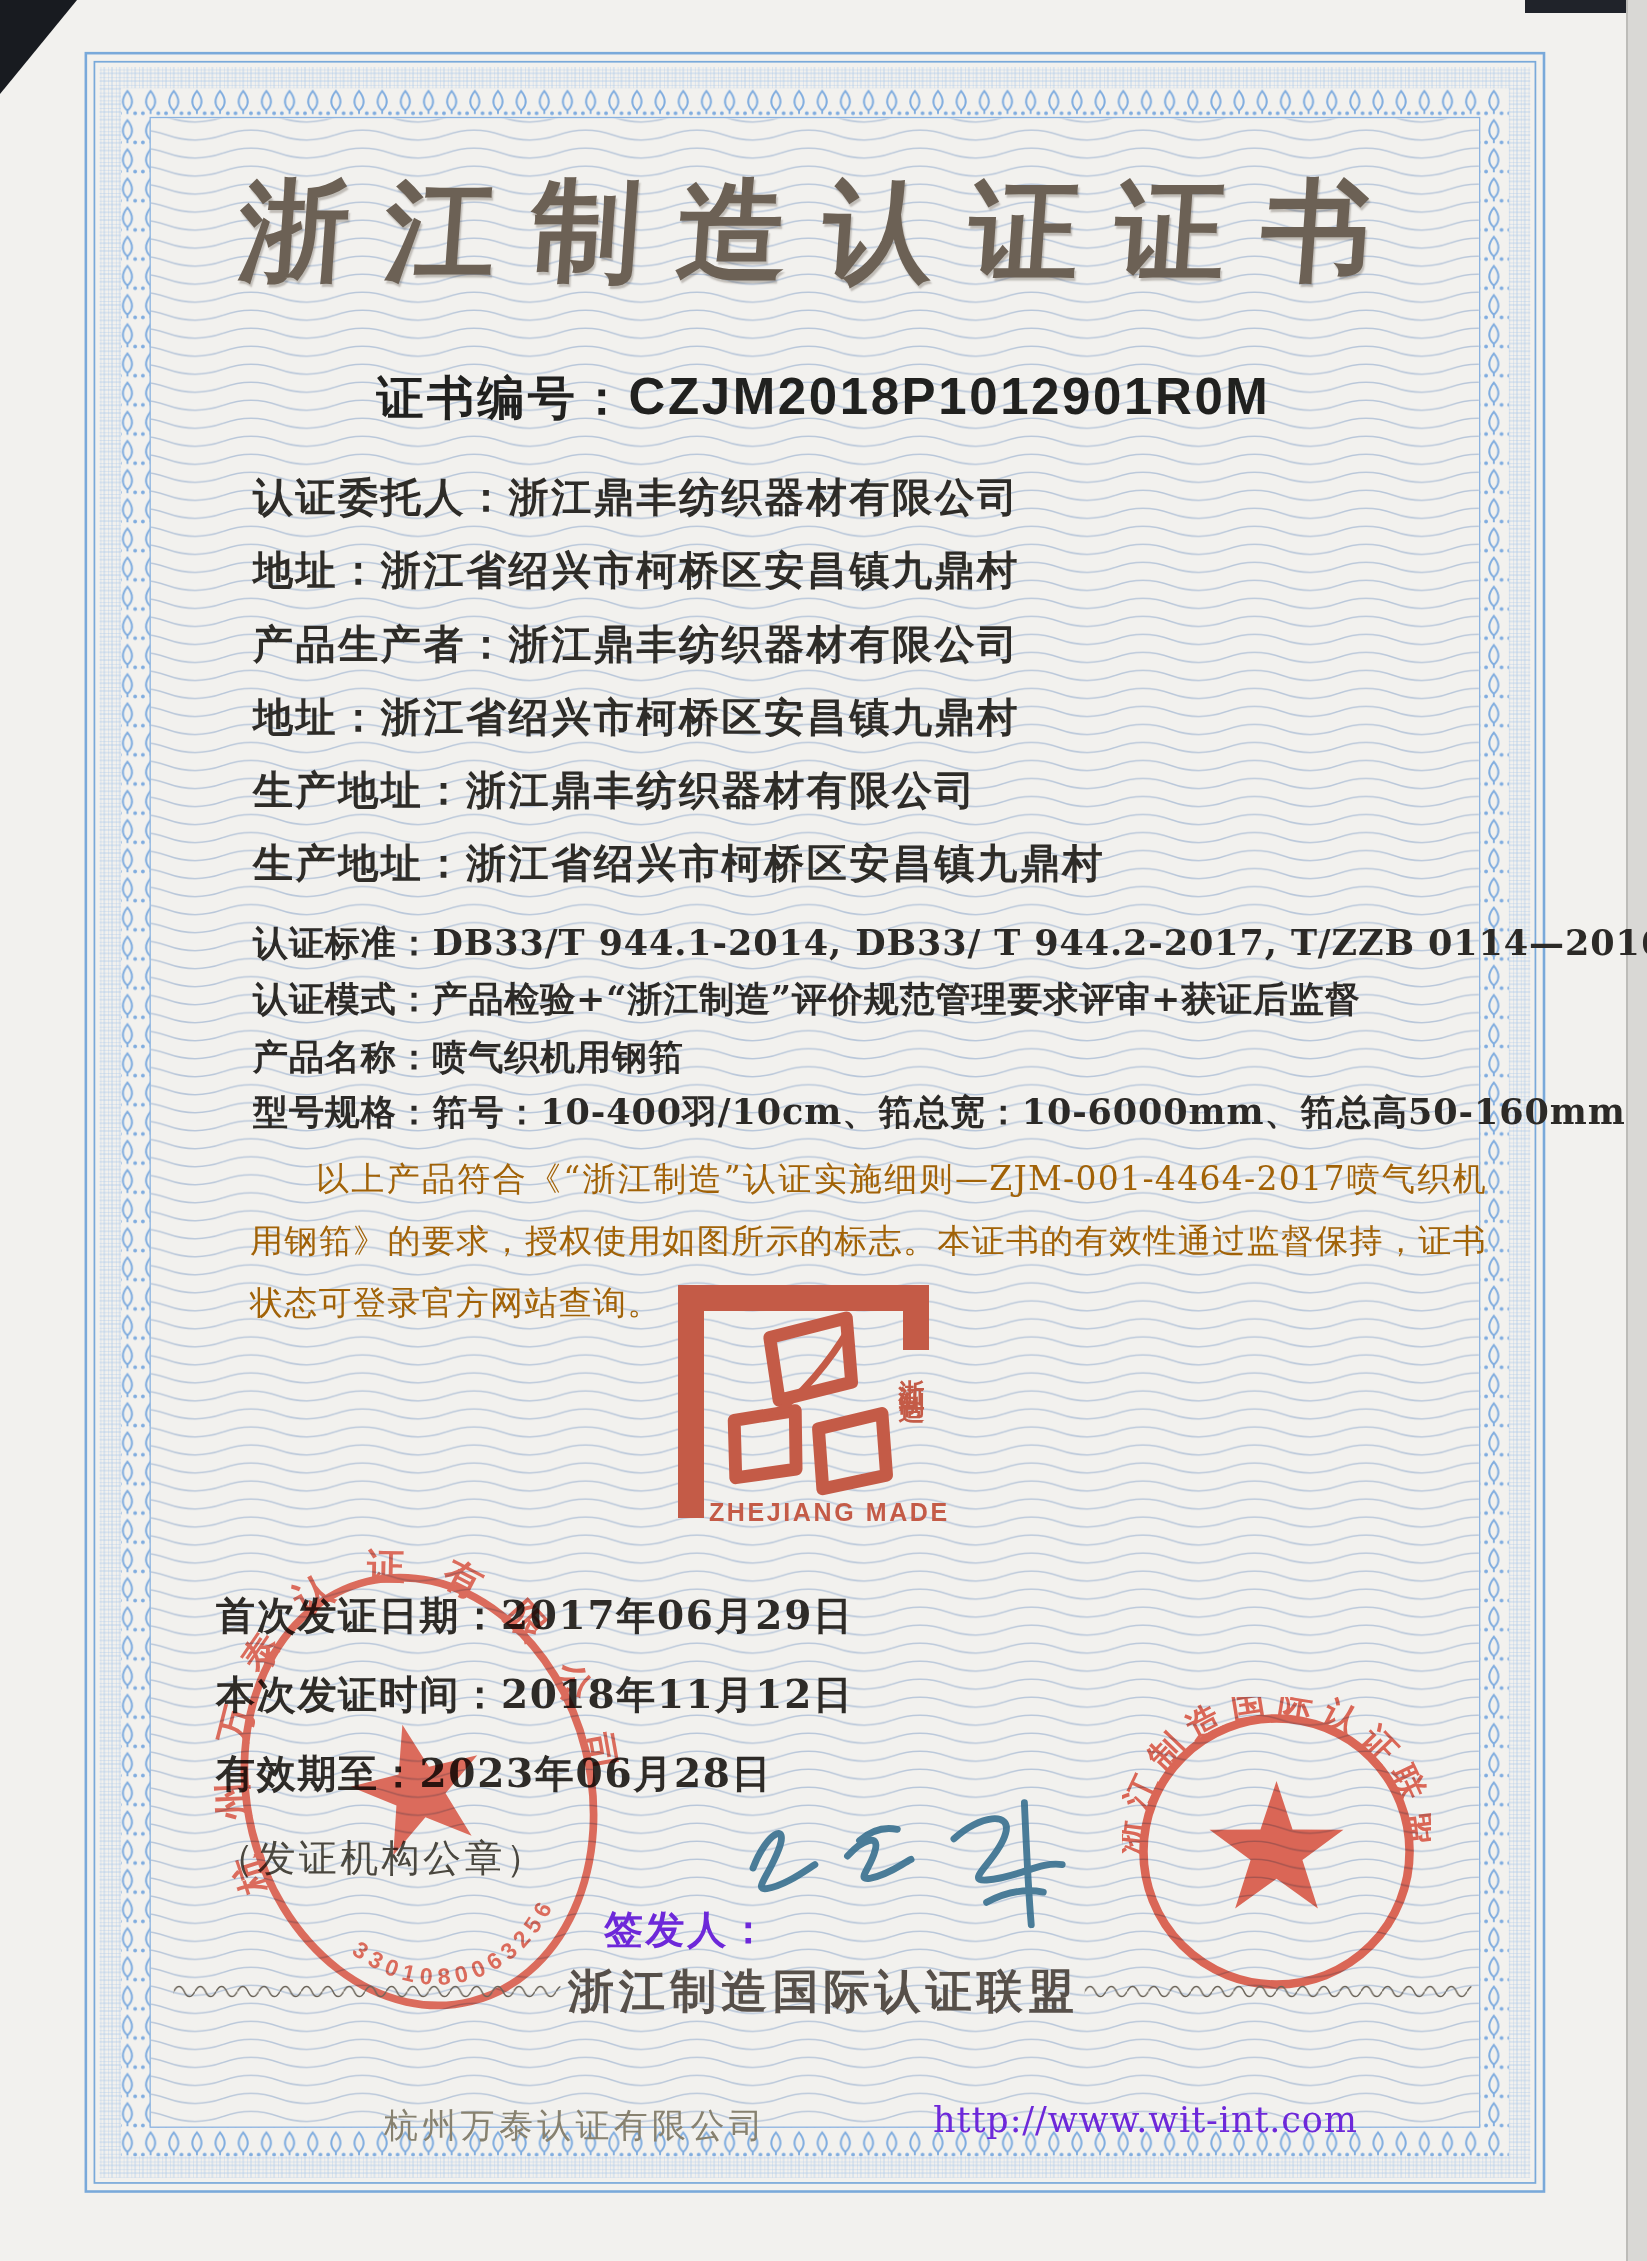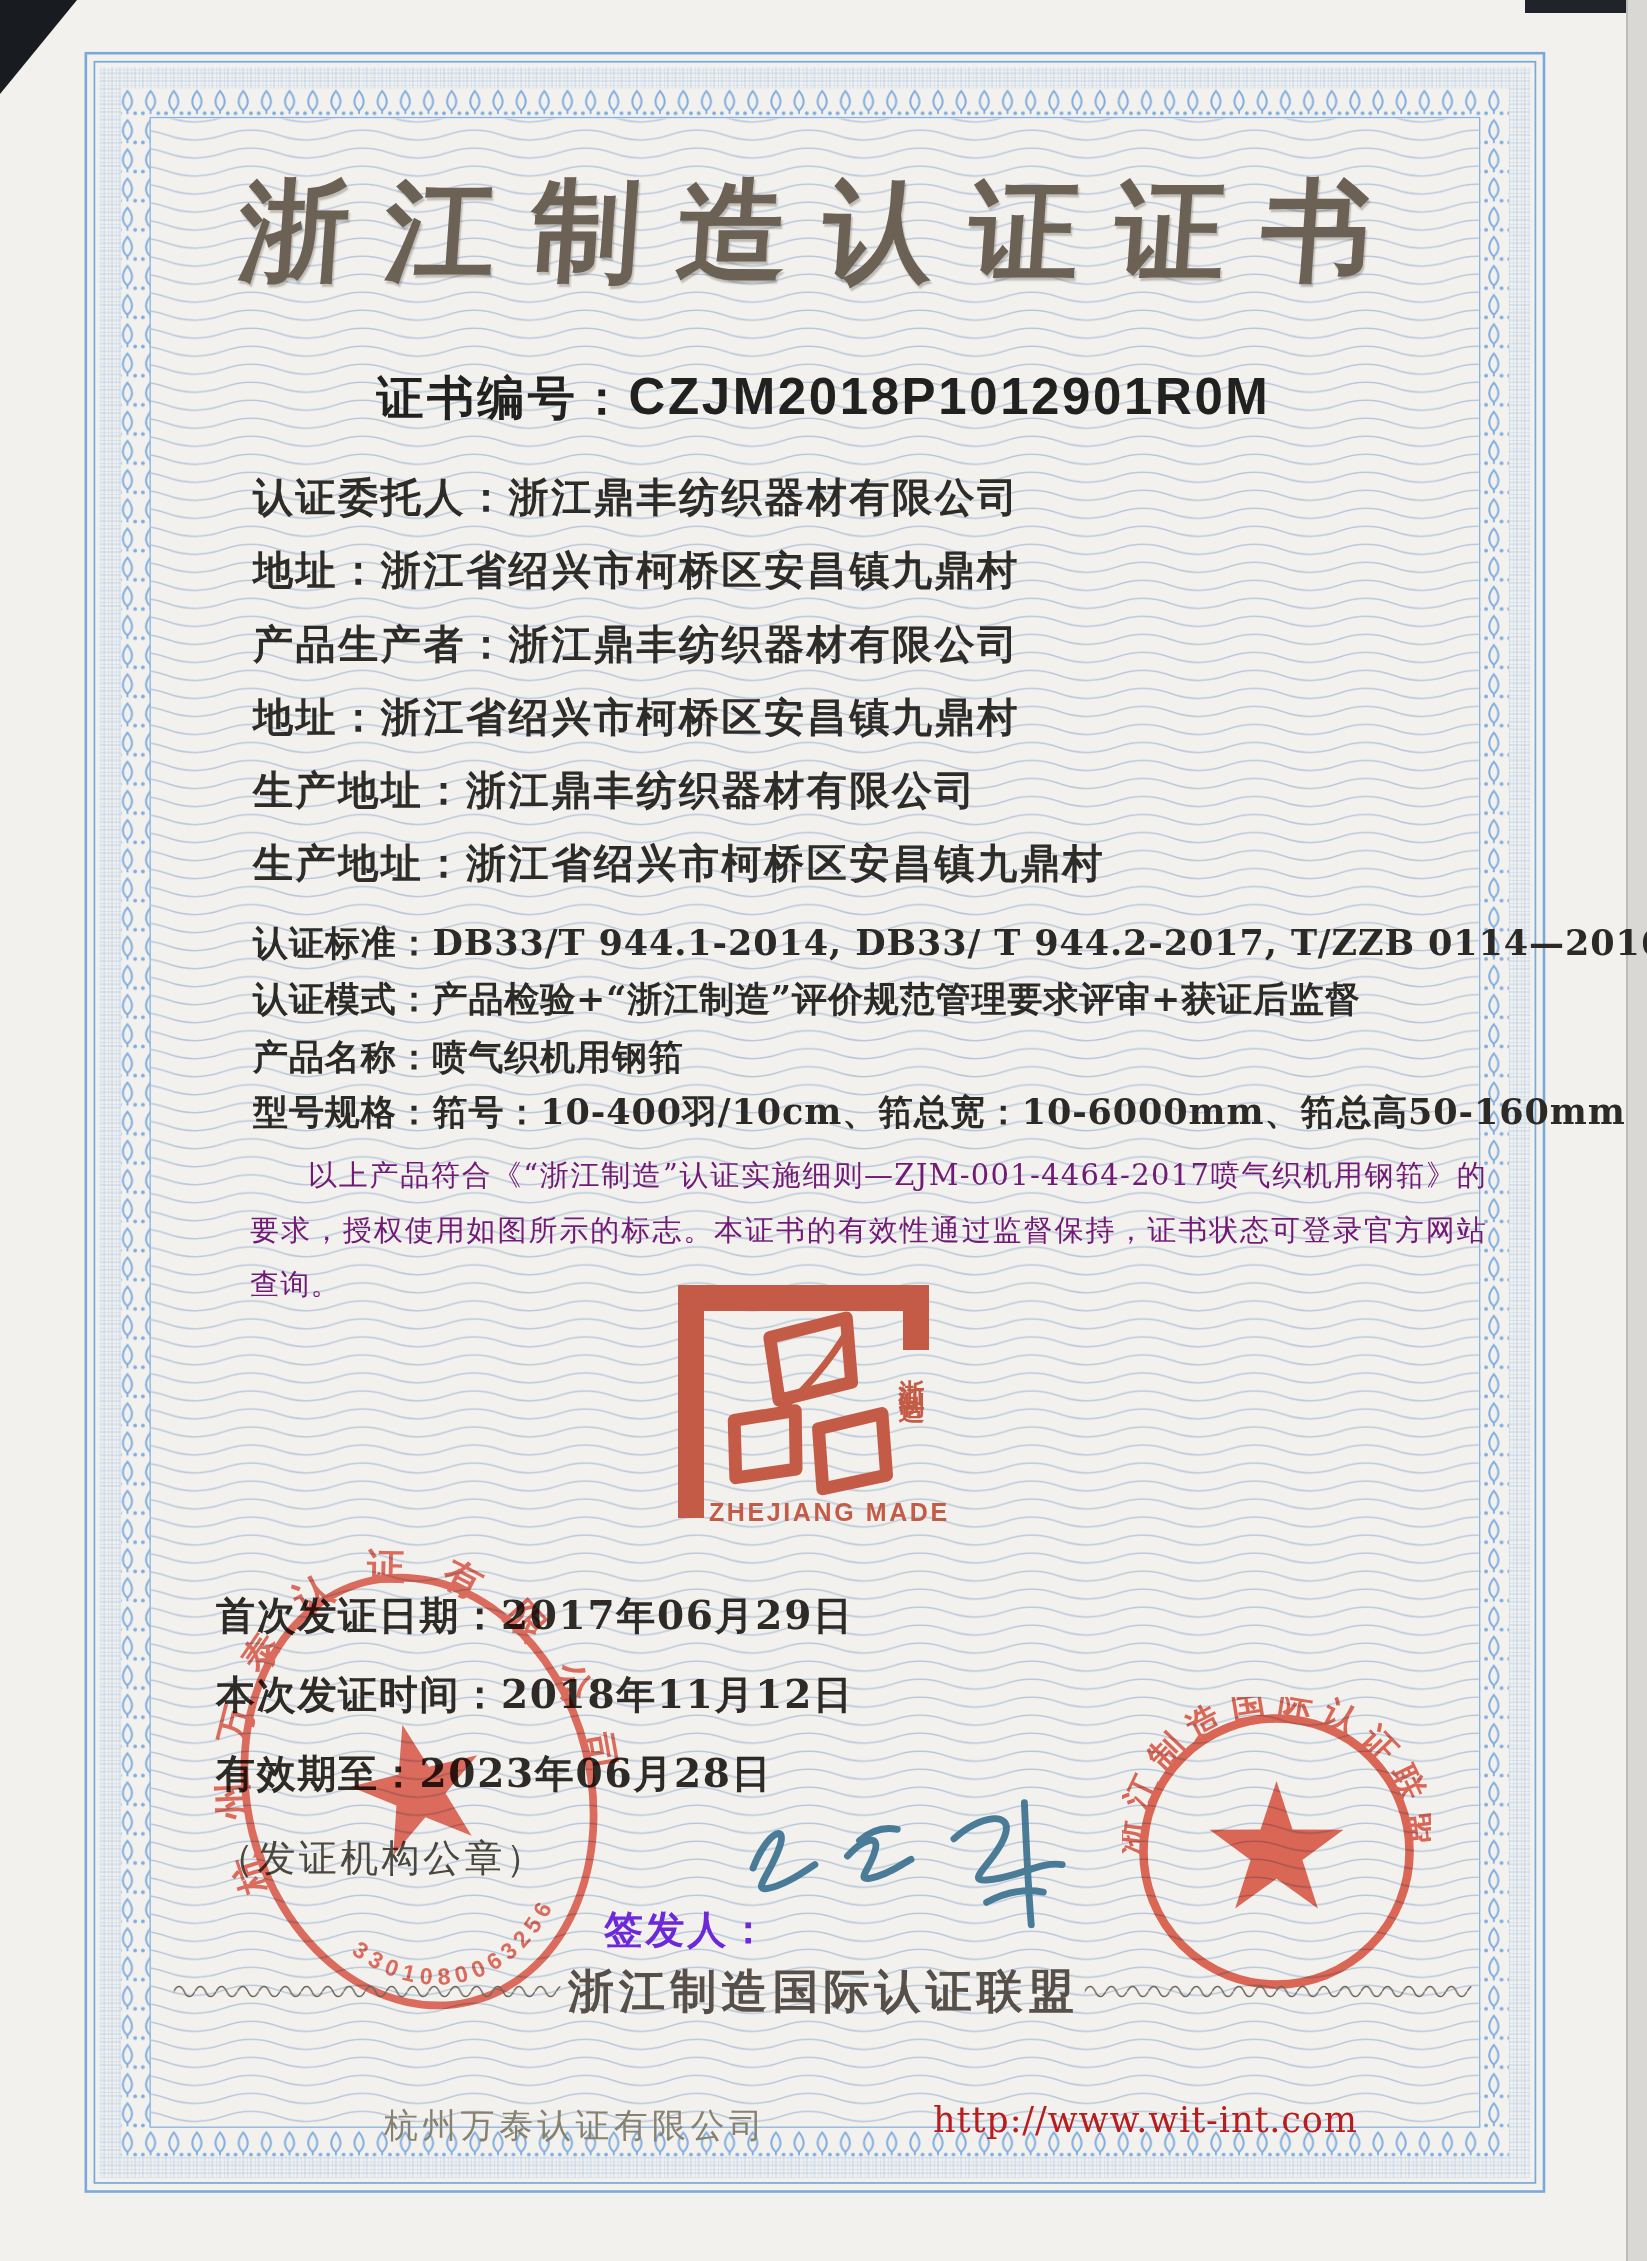--- a/index.html
+++ b/index.html
@@ -9,29 +9,29 @@
   .serif{font-family:"DejaVu Serif","Liberation Serif",serif;}
   .bg-svg{position:absolute;left:0;top:0;}
   .cert-title{left:0;top:170px;width:1647px;text-align:center;font-size:110px;font-weight:bold;
     color:#6c6155;letter-spacing:36px;line-height:1.1;transform:skewX(-4deg);
     text-shadow:1.7px 2.6px 1.7px rgba(60,50,40,.28);white-space:nowrap;}
   .num-row{left:0;top:367px;width:1647px;text-align:center;white-space:nowrap;}
   .num-label{font-size:47px;font-weight:bold;color:#21211f;letter-spacing:3.4px;}
   .num-value{font-size:51px;font-weight:bold;color:#21211f;letter-spacing:2.6px;font-family:"Liberation Sans","DejaVu Sans",sans-serif;}
   .info-line{left:253px;font-size:40px;font-weight:bold;color:#2e2c28;letter-spacing:2.6px;white-space:nowrap;}
   .detail-line{left:253px;font-size:35px;font-weight:600;color:#2c2a27;letter-spacing:0.9px;white-space:nowrap;}
-  .statement{left:250px;top:1148px;width:1237px;font-size:29px;color:#701a75;line-height:1.88;
+  .statement{left:250px;top:1148px;width:1237px;font-size:33px;color:#a16207;line-height:1.88;
     letter-spacing:1.3px;text-indent:2em;text-align:justify;}
   .date-line{left:216px;font-size:39px;font-weight:bold;color:#2e2b27;letter-spacing:1.7px;white-space:nowrap;}
   .seal-note{left:216px;top:1824px;font-size:38px;color:#4a473f;letter-spacing:3.4px;margin-top:9px;}
   .signer{left:604px;top:1903px;font-size:39px;font-weight:bold;color:#6d28d9;letter-spacing:2.6px;}
   .alliance-title{left:566px;top:1961px;width:515px;text-align:center;font-size:46px;font-weight:bold;
     color:#57504a;letter-spacing:5.1px;white-space:nowrap;}
   .footer-company{left:384px;top:2103px;font-size:34px;color:#87816f;letter-spacing:4.3px;}
-  .footer-url{left:933px;top:2100px;font-size:35px;color:#b91c1c;letter-spacing:0.9px;}
+  .footer-url{left:933px;top:2100px;font-size:35px;color:#6d28d9;letter-spacing:0.9px;}
   .stamp{mix-blend-mode:multiply;}
   
   .logo{left:671px;top:1278px;width:292px;height:257px;}
   .logo .bar{position:absolute;background:#c45b47;}
   .logo-vert{position:absolute;left:228px;top:81px;width:31px;height:129px;writing-mode:vertical-rl;
     font-size:26px;font-weight:bold;color:#c45b47;letter-spacing:6px;
     font-family:"DejaVu Sans","Liberation Sans",sans-serif;}
   .logo-caption{position:absolute;left:38px;top:220px;width:254px;font-size:25px;font-weight:bold;
     color:#c45b47;letter-spacing:2.6px;font-family:"Liberation Sans","DejaVu Sans",sans-serif;white-space:nowrap;}
   .artifact{position:absolute;}

